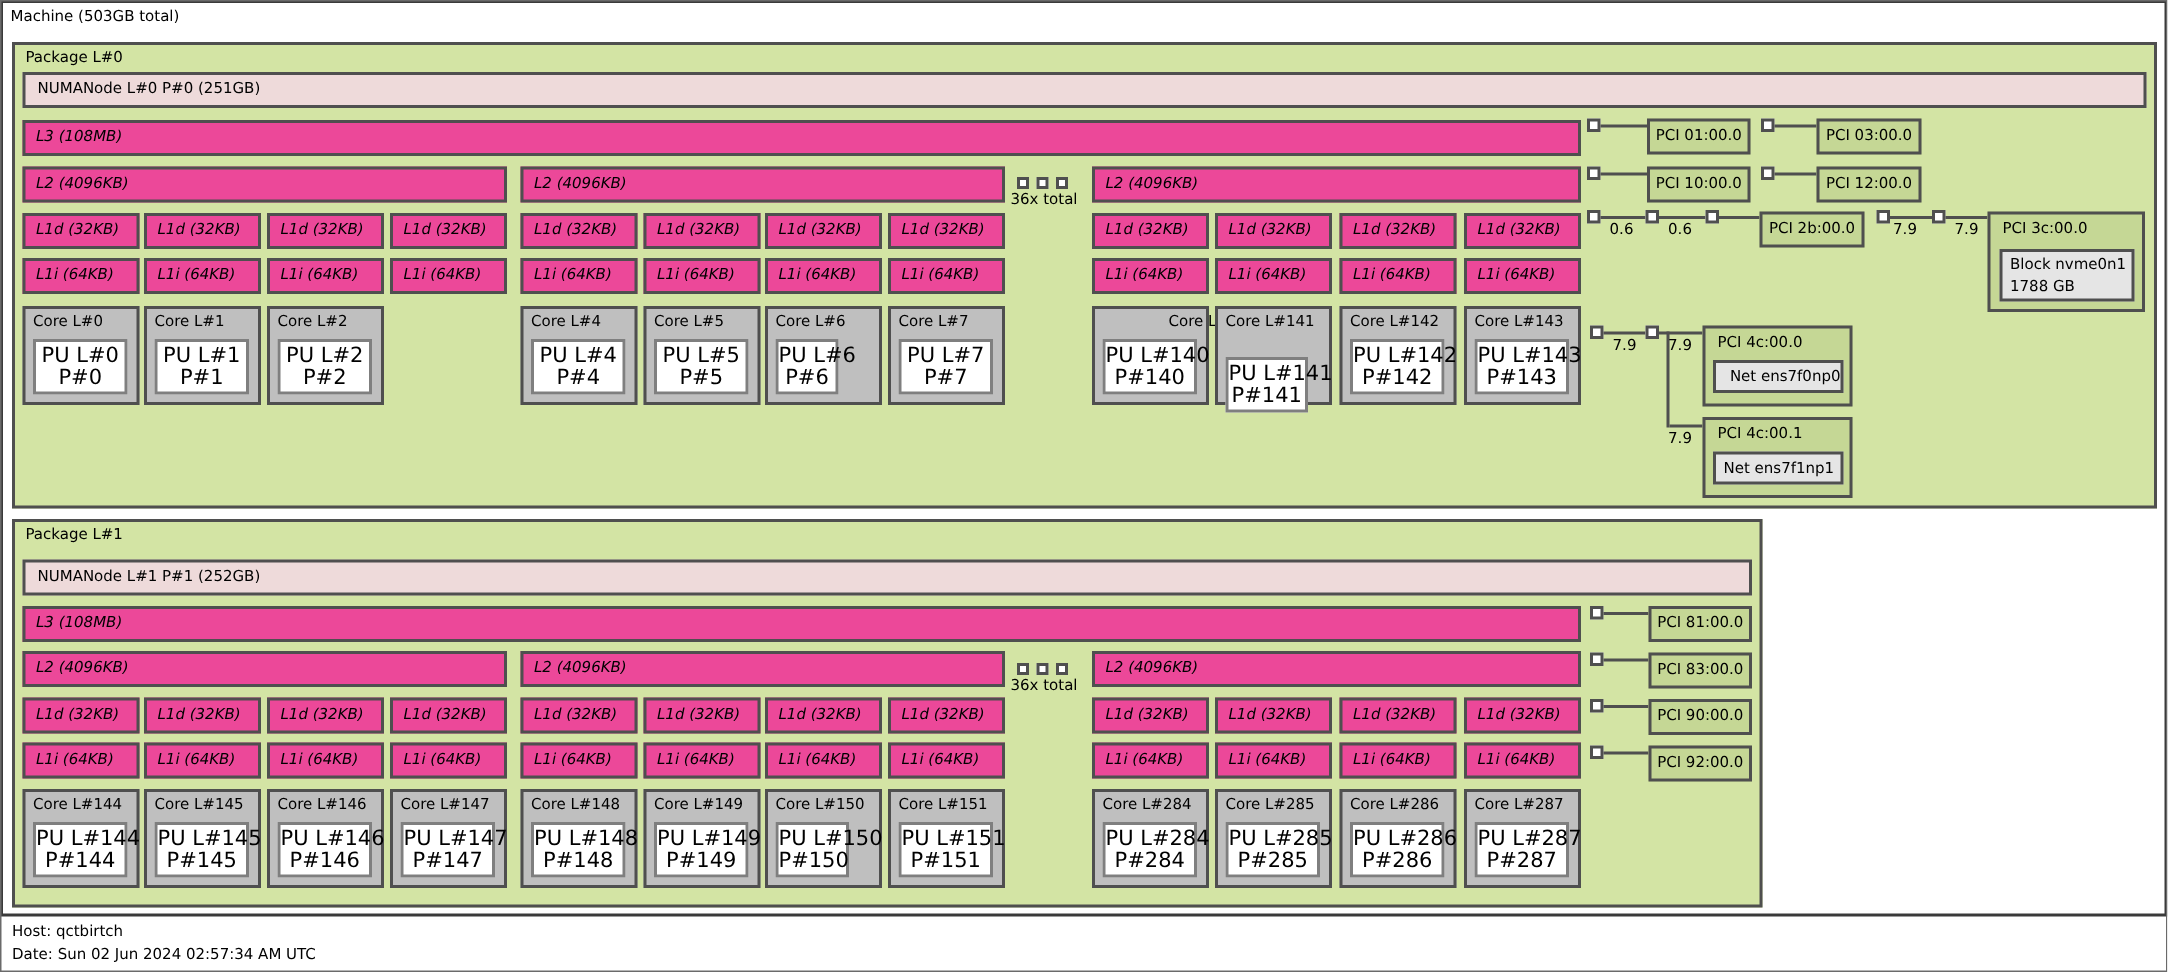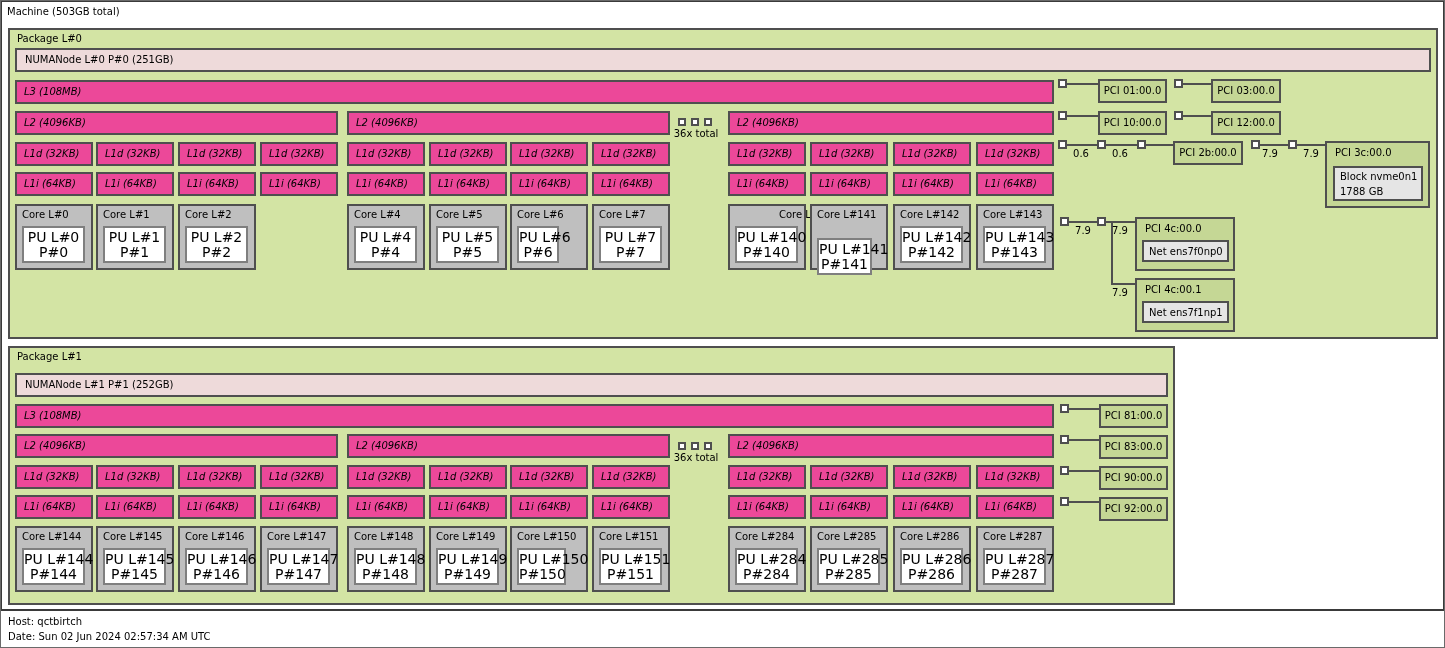--- a/index.html
+++ b/index.html
@@ -97,21 +97,21 @@
   <div class="abs hline" style="left:1106px;top:221px;width:29px;"></div>
   <div class="abs vline" style="left:1111px;top:221px;height:64px;"></div>
   <div class="abs hline" style="left:1113px;top:283px;width:22px;"></div>
   <div class="abs speed" style="left:1069px;top:225px;width:28px;">7.9</div>
   <div class="abs speed" style="left:1107px;top:225px;width:26px;">7.9</div>
   <div class="abs speed" style="left:1107px;top:287px;width:26px;">7.9</div>
 
   <div class="abs box pci pci-big" style="left:1135px;top:217px;width:100px;height:54px;">
     <div class="biglbl">PCI 4c:00.0</div>
   </div>
-  <div class="abs box gray one lbl" style="left:1142px;top:240px;width:87px;height:22px;">
+  <div class="abs box gray one lbl" style="left:1142px;top:240px;width:87px;height:22px;justify-content:flex-end;">
     <div>Net ens7f0np0</div>
   </div>
 
   <div class="abs box pci pci-big" style="left:1135px;top:278px;width:100px;height:54px;">
     <div class="biglbl">PCI 4c:00.1</div>
   </div>
   <div class="abs box gray one lbl" style="left:1142px;top:301px;width:87px;height:22px;">
     <div>Net ens7f1np1</div>
   </div>
 

